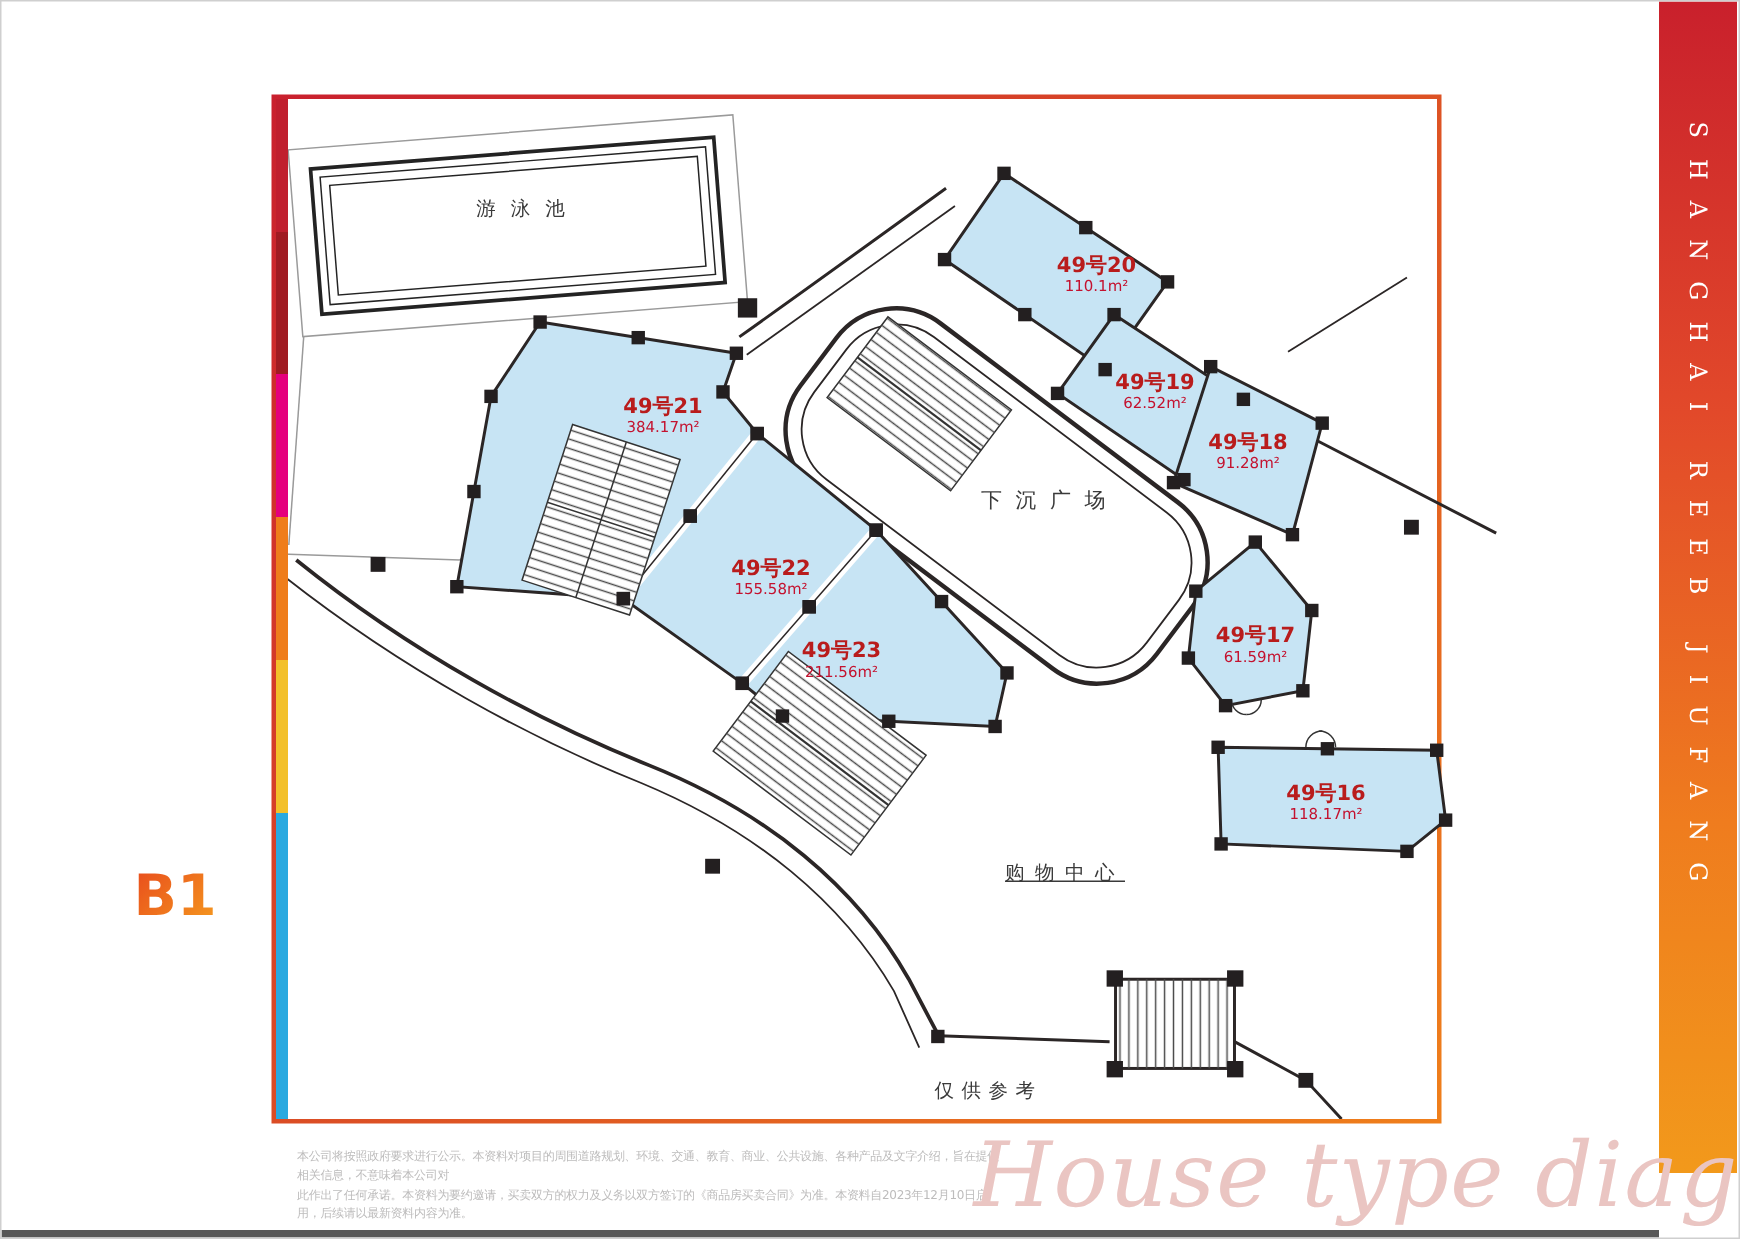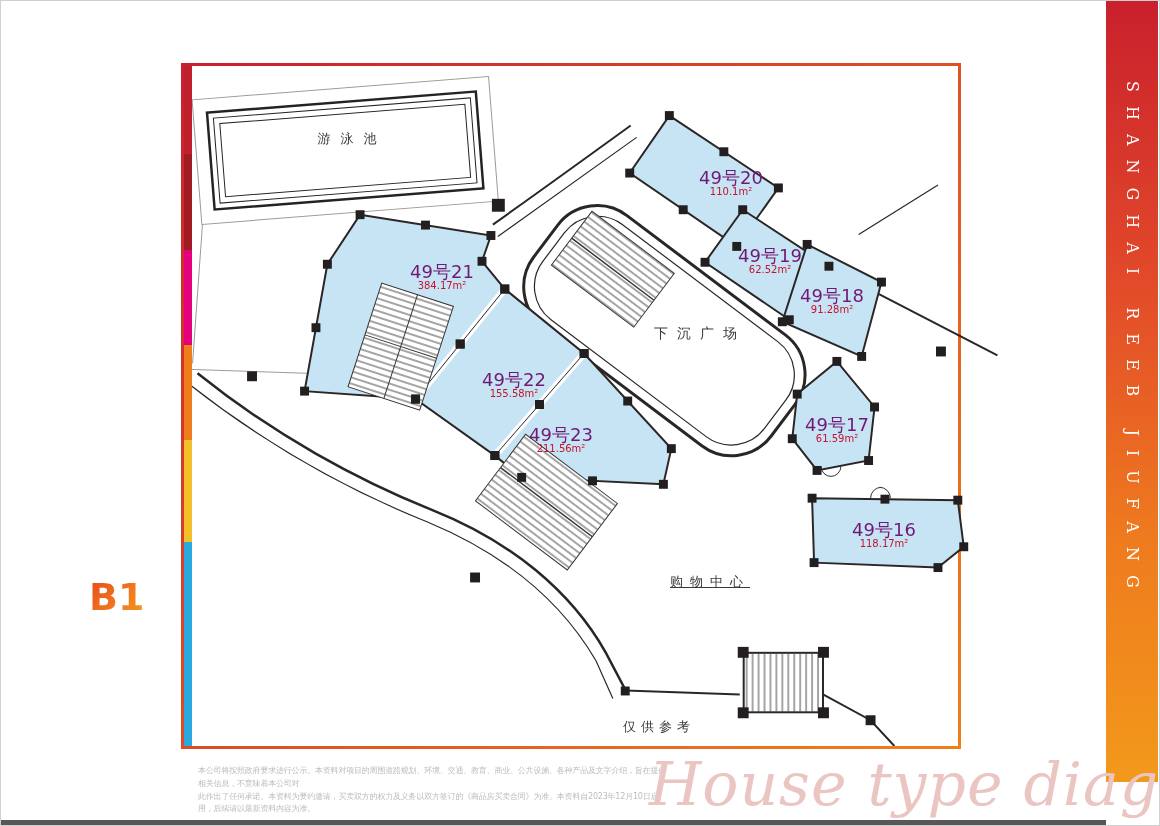--- a/index.html
+++ b/index.html
@@ -18,21 +18,21 @@
   
   #frame{position:absolute;left:180px;top:62px;width:780px;height:686px;box-sizing:border-box;
          border:3px solid;border-image:linear-gradient(135deg,#c9202e 0%,#ef7f1b 100%) 1;background:#fff;}
   #strip{position:absolute;left:0;top:0;bottom:0;width:8px;
          background:linear-gradient(180deg,#c01f2e 0%,#c01f2e 13%,#a01b22 13%,#a01b22 27%,
            #e5007d 27%,#e5007d 41%,#ef7d1b 41%,#ef7d1b 55%,#f3c02a 55%,#f3c02a 70%,#2aa9e0 70%,#2aa9e0 100%);}
   #plan-svg{position:absolute;left:0;top:0;width:822px;height:680px;}
 
   
   .unit-label{position:absolute;transform:translate(-50%,-50%);text-align:center;white-space:nowrap;z-index:3;}
-  .u-name{font-size:18px;font-weight:normal;color:#701a75;line-height:15px;}
+  .u-name{font-size:14px;font-weight:bold;color:#b91c1c;line-height:15px;}
   .u-area{font-size:10px;color:#c4122f;line-height:13px;}
   .zone-label{position:absolute;transform:translate(-50%,-50%);white-space:nowrap;color:#3a3a3a;
               font-size:13px;font-weight:500;z-index:3;}
 
   
   #brandbar{position:absolute;left:1105px;top:0;width:52px;height:781px;z-index:4;
             background:linear-gradient(180deg,#c9202c 0%,#e2492a 35%,#ef7c1e 70%,#f2991b 100%);}
   #brandtext{position:absolute;left:50%;transform:translateX(-50%);top:80px;writing-mode:vertical-rl;
              color:#fff;font-family:"DejaVu Serif","Liberation Serif",serif;font-size:16px;letter-spacing:14px;}
 

